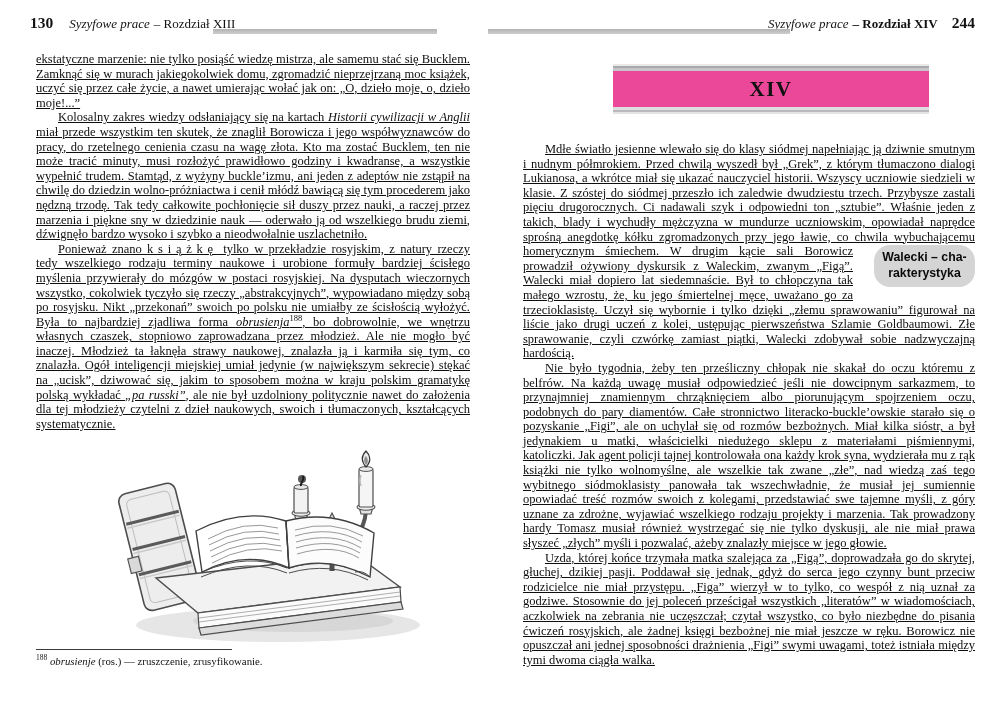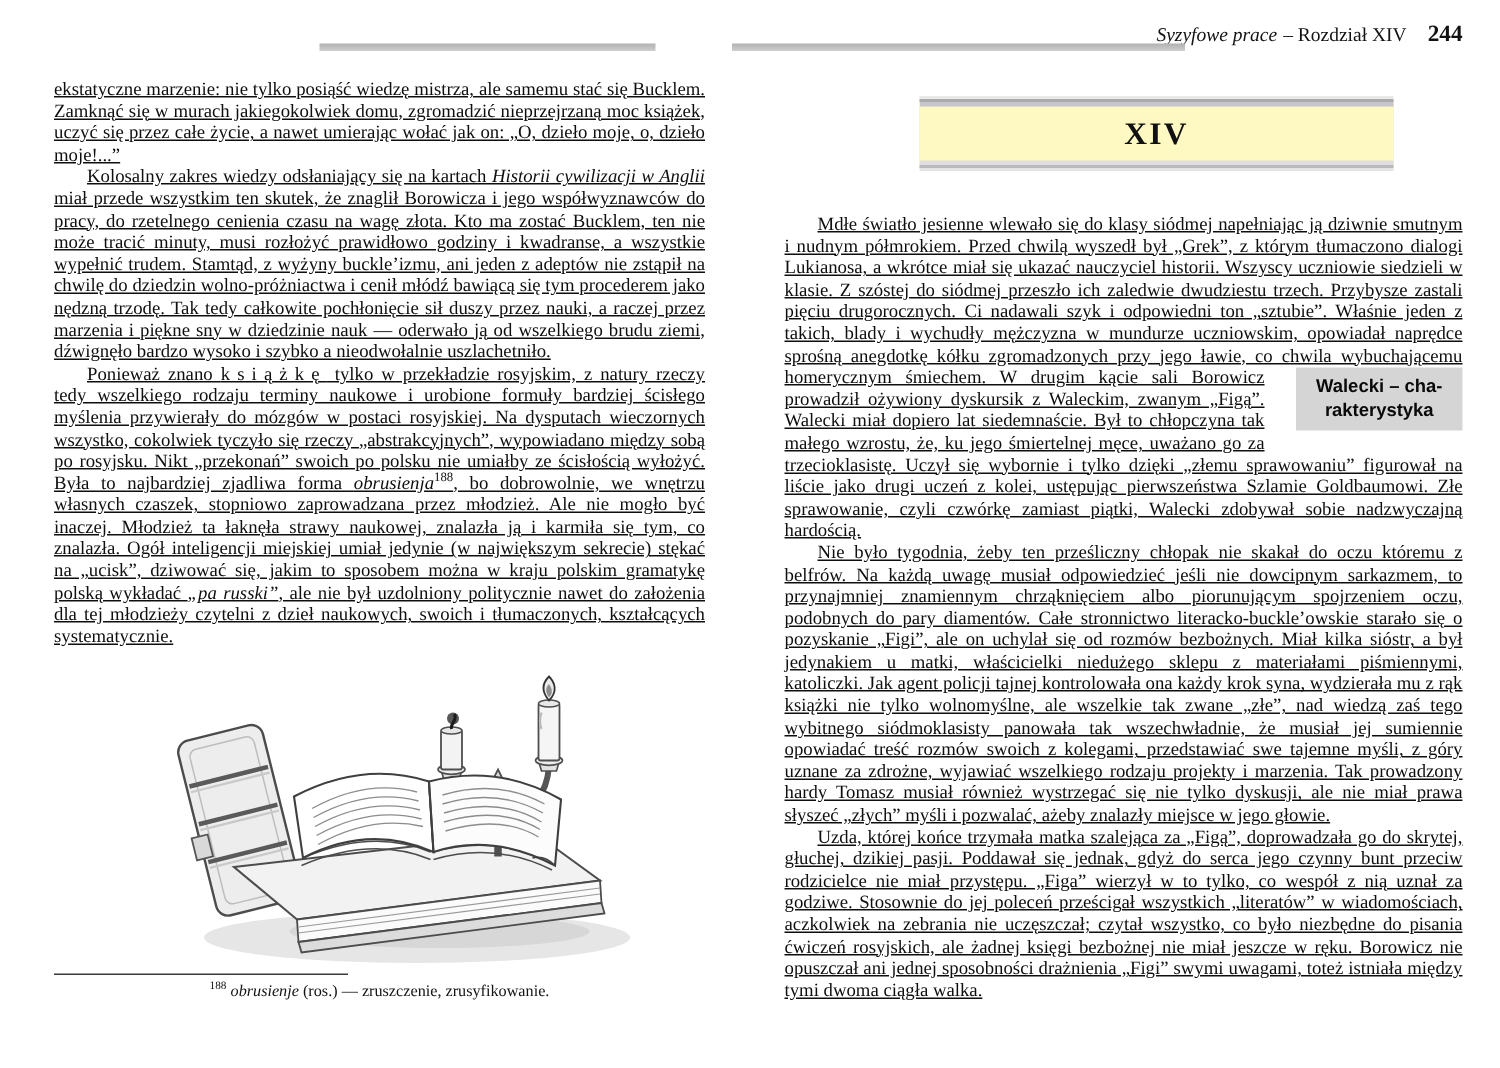--- a/index.html
+++ b/index.html
@@ -14,21 +14,21 @@
 
   
   .runhead { position:absolute; top:14px; font-size:13px; white-space:nowrap; }
   .runhead .pgnum { font-weight:bold; font-size:15.5px; }
   .runhead .rt { font-style:italic; }
   .runhead .cr { font-style:normal; }
   #runhead-left { left:30px; }
   #runhead-left .rt { margin-left:16px; }
   #runhead-left .cr { margin-left:4px; }
   #runhead-right { right:25px; text-align:right; }
-  #runhead-right .cr { margin-left:4px; }
+  #runhead-right .cr { margin-left:4px;font-weight:bold; }
   #runhead-right .pgnum { margin-left:14px; }
 
   .head-bar { position:absolute; top:29px; height:5px;
     background:linear-gradient(#b2b2b2,#cecece); }
   #bar-left  { left:213px; width:224px; }
   #bar-right { left:488px; width:302px; }
 
   
   .bodycol { position:absolute; text-align:justify; font-size:12.5px; line-height:14.6px; color:#0e0e0e;text-decoration:underline; }
   #left-body  { left:36px;  top:52px;  width:434px; }
@@ -36,47 +36,50 @@
   .bp { margin:0; }
   .ind { text-indent:22px; }
 
   .seg-i   { font-style:italic; }
   .seg-sup { font-size:8.5px; vertical-align:super; line-height:0; }
   .seg-sp  { letter-spacing:0.38em; }
 
   
   #chapter-box {
     position:absolute; left:613px; top:66px; width:316px; height:46px;
-    background:#fef9c3;
+    background:#ec4899;
     border-top:2px solid #a9a9ae; border-bottom:2px solid #b9b9bd;
     box-shadow:0 -2px 0 #e9e9ea, 0 2px 0 #e4e4e6, inset 0 3px 0 #c6c6ca, inset 0 -3px 0 #dedee0;
     display:flex; align-items:center; justify-content:center;
   }
   #chapter-box .num { font-weight:bold; font-size:21px; letter-spacing:1.5px; color:#111; }
 
   
   .mnote {
-    float:right; width:111px; margin:1px 0 5px 21px; padding:5px 2px;
+    float:right; width:101px; margin:1px 0 5px 21px; padding:5px 2px;
     background:#d5d5d5; text-align:center;
     font-family:"Liberation Sans", sans-serif; font-weight:bold;
-    font-size:12.3px; line-height:1.28; text-indent:0; color:#0a0a0a;
+    font-size:12.3px; line-height:1.28; text-indent:0; color:#0a0a0a;border-radius:16px;
   }
 
   
   #illustration { position:absolute; left:98px; top:450px; width:330px; height:202px; }
 
   
-  #footnote { position:absolute; left:36px; top:649px; width:434px; font-size:10.8px; line-height:13px;text-align:center; }
+  #footnote { position:absolute; left:36px; top:649px; width:434px; font-size:10.8px; line-height:13px; }
   #footnote .rule { display:block; width:196px; border-top:1px solid #3a3a3a; margin-bottom:5px; }
   #footnote .seg-sup { font-size:7.5px; }
 </style>
 </head>
 <body>
 
 <div class="page" id="page-left">
+  <div class="runhead" id="runhead-left">
+    <span class="pgnum">130</span><span class="rt">Syzyfowe prace</span><span class="cr">– Rozdział XIII</span>
+  </div>
   <div class="head-bar" id="bar-left"></div>
 
   <div class="bodycol" id="left-body">
     <p class="bp">ekstatyczne marzenie: nie tylko posiąść wiedzę mistrza, ale samemu stać się Bucklem. Zamknąć się w murach jakiegokolwiek domu, zgromadzić nieprzejrzaną moc książek, uczyć się przez całe życie, a nawet umierając wołać jak on: „O, dzieło moje, o, dzieło moje!...”</p>
     <p class="bp ind"><span>Kolosalny zakres wiedzy odsłaniający się na kartach </span><span class="seg-i">Historii cywilizacji w Anglii</span><span> miał przede wszystkim ten skutek, że znaglił Borowicza i jego współwyznawców do pracy, do rzetelnego cenienia czasu na wagę złota. Kto ma zostać Bucklem, ten nie może tracić minuty, musi rozłożyć prawidłowo godziny i kwadranse, a wszystkie wypełnić trudem. Stamtąd, z wyżyny buckle’izmu, ani jeden z adeptów nie zstąpił na chwilę do dziedzin wolno-próżniactwa i cenił młódź bawiącą się tym procederem jako nędzną trzodę. Tak tedy całkowite pochłonięcie sił duszy przez nauki, a raczej przez marzenia i piękne sny w dziedzinie nauk — oderwało ją od wszelkiego brudu ziemi, dźwignęło bardzo wysoko i szybko a nieodwołalnie uszlachetniło.</span></p>
     <p class="bp ind"><span>Ponieważ znano </span><span class="seg-sp">książkę</span><span> tylko w przekładzie rosyjskim, z natury rzeczy tedy wszelkiego rodzaju terminy naukowe i urobione formuły bardziej ścisłego myślenia przywierały do mózgów w postaci rosyjskiej. Na dysputach wieczornych wszystko, cokolwiek tyczyło się rzeczy „abstrakcyjnych”, wypowiadano między sobą po rosyjsku. Nikt „przekonań” swoich po polsku nie umiałby ze ścisłością wyłożyć. Była to najbardziej zjadliwa forma </span><span class="seg-i">obrusienja</span><span class="seg-sup">188</span><span>, bo dobrowolnie, we wnętrzu własnych czaszek, stopniowo zaprowadzana przez młodzież. Ale nie mogło być inaczej. Młodzież ta łaknęła strawy naukowej, znalazła ją i karmiła się tym, co znalazła. Ogół inteligencji miejskiej umiał jedynie (w największym sekrecie) stękać na „ucisk”, dziwować się, jakim to sposobem można w kraju polskim gramatykę polską wykładać </span><span class="seg-i">„pa russki”</span><span>, ale nie był uzdolniony politycznie nawet do założenia dla tej młodzieży czytelni z dzieł naukowych, swoich i tłumaczonych, kształcących systematycznie.</span></p>
   </div>
 
   <svg id="illustration" viewBox="0 0 330 200" xmlns="http://www.w3.org/2000/svg">
     <ellipse cx="180" cy="174" rx="142" ry="17" fill="#e6e6e6"></ellipse>

